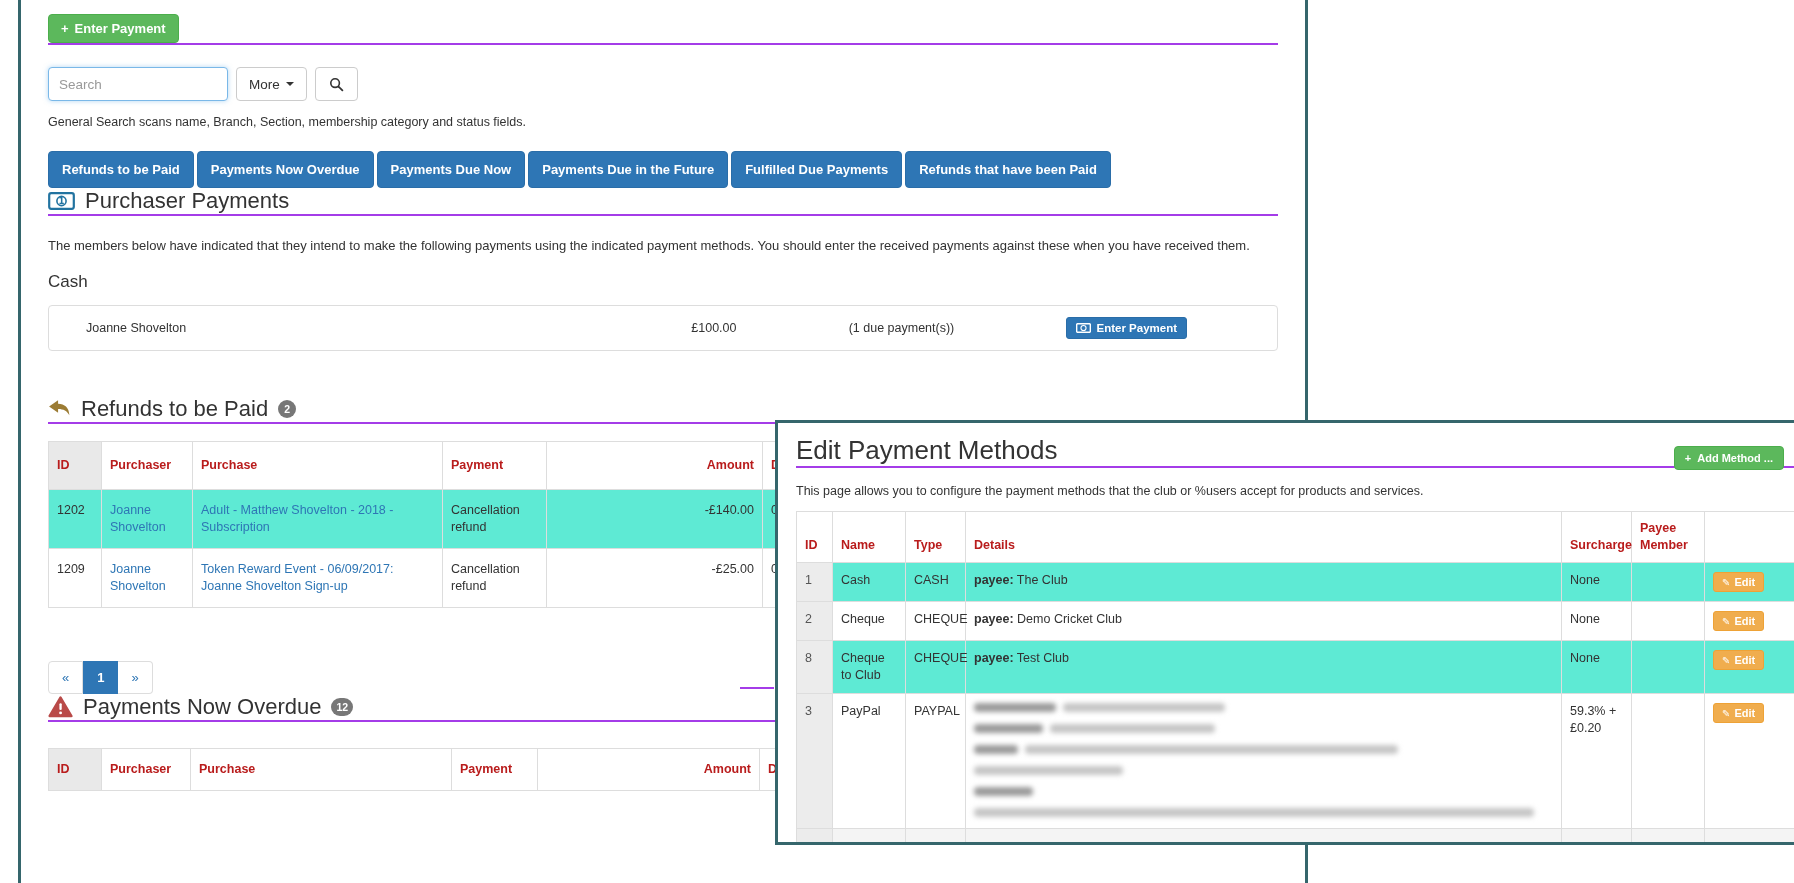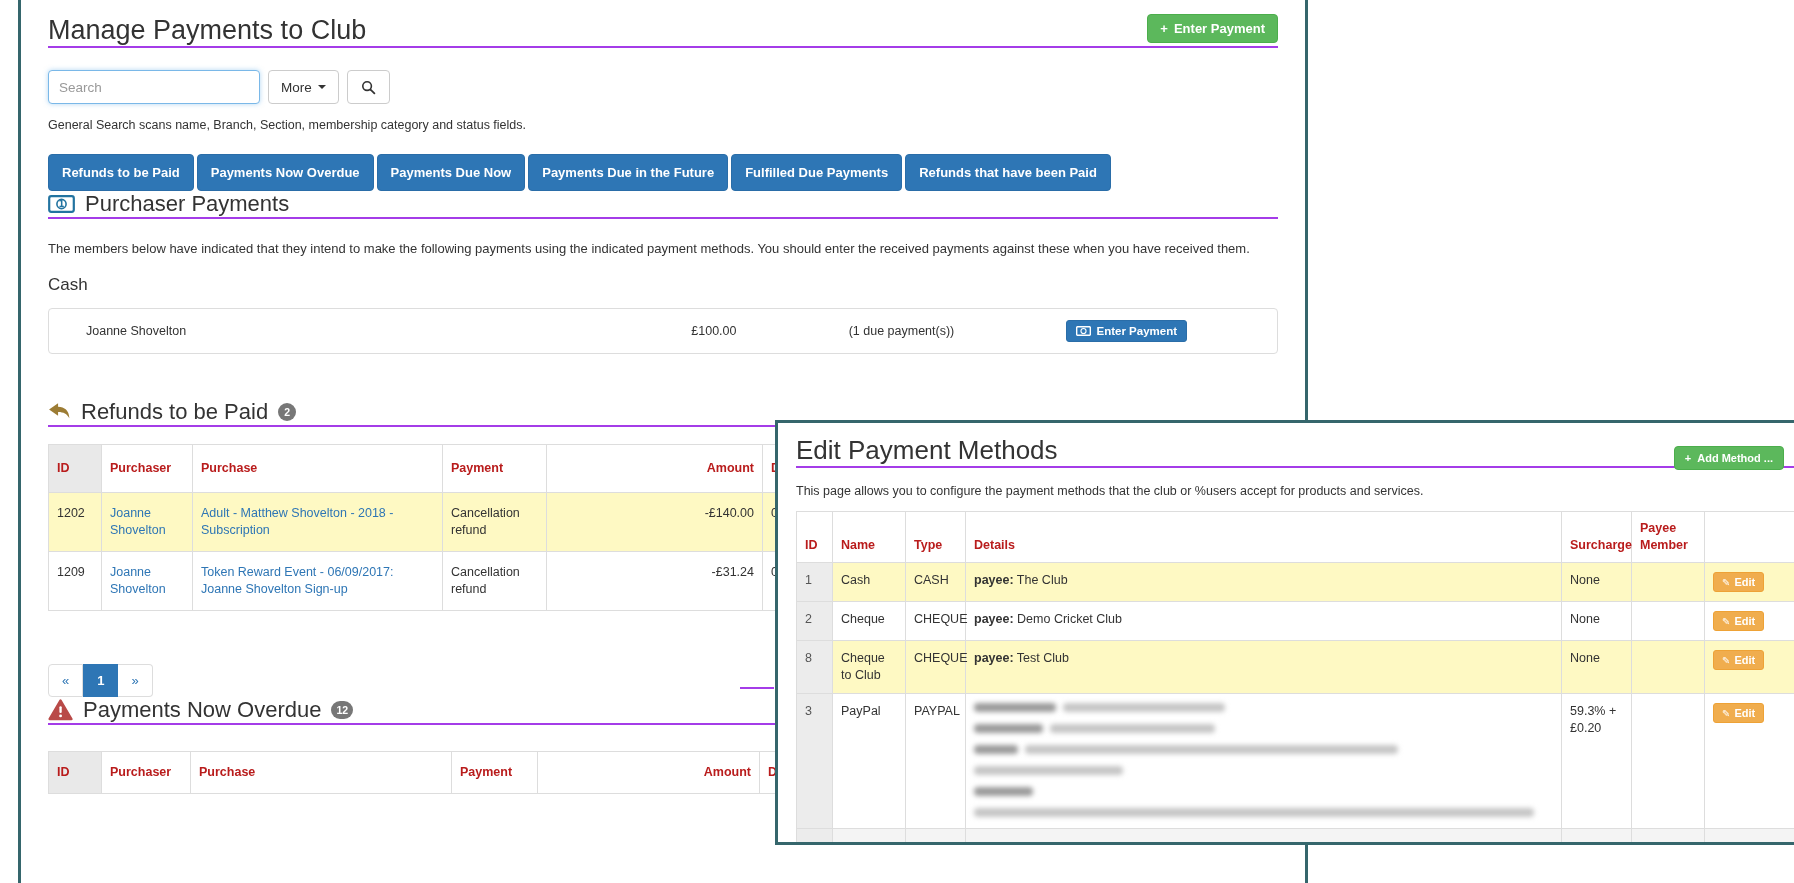--- a/index.html
+++ b/index.html
@@ -26,21 +26,21 @@
   .title-hr { margin-top:8px; }
 
   .btn { display:inline-flex; align-items:center; gap:6px; border-radius:4px; cursor:pointer; white-space:nowrap; }
   .btn-green { background:#5cb85c; border:1px solid #4cae4c; color:#fff; font-weight:700; font-size:13px; padding:6px 12px; }
   .btn-green.small { font-size:11px; padding:5px 10px; }
   .plus-ic { font-weight:700; }
 
   
   .search-row { display:flex; gap:8px; margin-top:22px; align-items:center; }
   .search-input {
-    width:212px; height:34px; border:1px solid #7ab8e8; border-radius:4px;
+    width:180px; height:34px; border:1px solid #7ab8e8; border-radius:4px;
     padding:0 10px; font-size:13.5px; outline:none; color:#333;
     box-shadow:0 0 5px rgba(102,175,233,.5);
     font-family:inherit;
   }
   .search-input::placeholder { color:#999; }
   .btn-default {
     background:#fff; border:1px solid #ccc; border-radius:4px; height:34px;
     display:inline-flex; align-items:center; gap:6px; padding:0 12px; font-size:13.5px; color:#333; cursor:pointer;
   }
   .caret { width:0; height:0; border-left:4px solid transparent; border-right:4px solid transparent; border-top:4px solid #333; display:inline-block; }
@@ -79,21 +79,21 @@
   
   table { border-collapse:collapse; table-layout:fixed; font-size:12.5px; background:#fff; }
   th, td { border:1px solid #ddd; text-align:left; padding:8px 8px; vertical-align:top; line-height:17px; }
   th { font-weight:700; color:#b91c1c; }
   .num { text-align:right; }
 
   .refunds-table { width:914px; margin-top:17px; }
   .refunds-table th { padding:15px 8px; }
   .refunds-table td { padding:12px 8px; }
   .refunds-table th.id-h { background:#e9e9e9; }
-  .stripe { background:#fef9c3; }
+  .stripe { background:#5eead4; }
 
   
   .pagination { display:inline-flex; margin-top:53px; border-radius:4px; }
   .page-item { border:1px solid #ddd; padding:8px 13px; font-size:13px; background:#fff; color:#2e76b5; cursor:pointer; }
   .page-item:first-child { border-radius:4px 0 0 4px; }
   .page-item:last-child { border-radius:0 4px 4px 0; border-left:0; }
   .page-item.active { background:#2e76b5; border-color:#2e76b5; color:#fff; font-weight:700; }
 
   .sec-overdue { margin-top:26px; }
   .overdue-table { width:1234px; margin-top:26px; }
@@ -139,21 +139,20 @@
 
   .icon { display:inline-flex; align-items:center; }
 </style>
 </head>
 <body>
 
 <div class="main-window">
   <div class="main-content">
 
     <div class="title-row">
-      <div class="page-title">Manage Payments to Club</div>
       <button class="btn btn-green">
         <span class="plus-ic icon">+</span>
         <span>Enter Payment</span>
       </button>
     </div>
     <hr class="purple title-hr">
 
     <div class="search-row">
       <input class="search-input" value="" placeholder="Search" style="">
       <button class="btn-default">
@@ -248,21 +247,21 @@
           <td><a href="#">Adult - Matthew Shovelton - 2018 - Subscription</a></td>
           <td>Cancellation refund</td>
           <td class="num">-£140.00</td>
           <td>0</td>
         </tr>
         <tr>
           <td>1209</td>
           <td><a href="#">Joanne Shovelton</a></td>
           <td><a href="#">Token Reward Event - 06/09/2017: Joanne Shovelton Sign-up</a></td>
           <td>Cancellation refund</td>
-          <td class="num">-£31.24</td>
+          <td class="num">-£25.00</td>
           <td>0</td>
         </tr>
       </tbody>
     </table>
 
     <div class="pagination">
       <span class="page-item">«</span>
       <span class="page-item active">1</span>
       <span class="page-item">»</span>
     </div>

